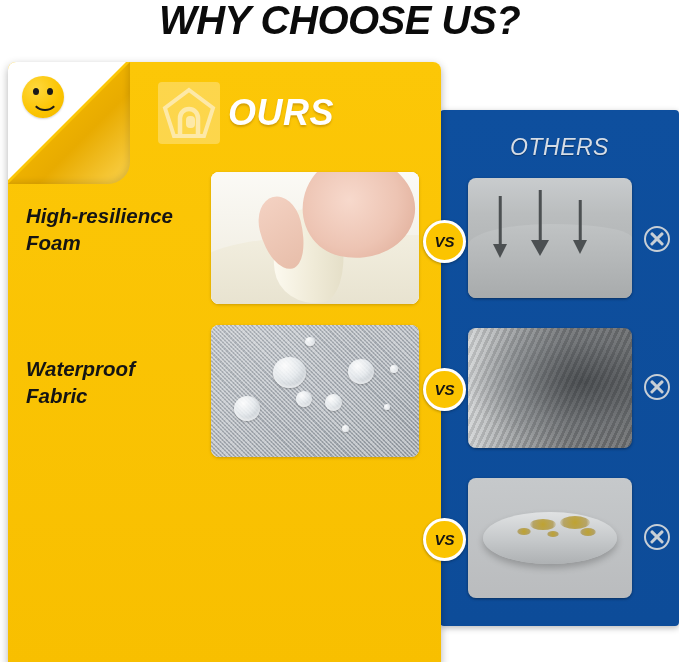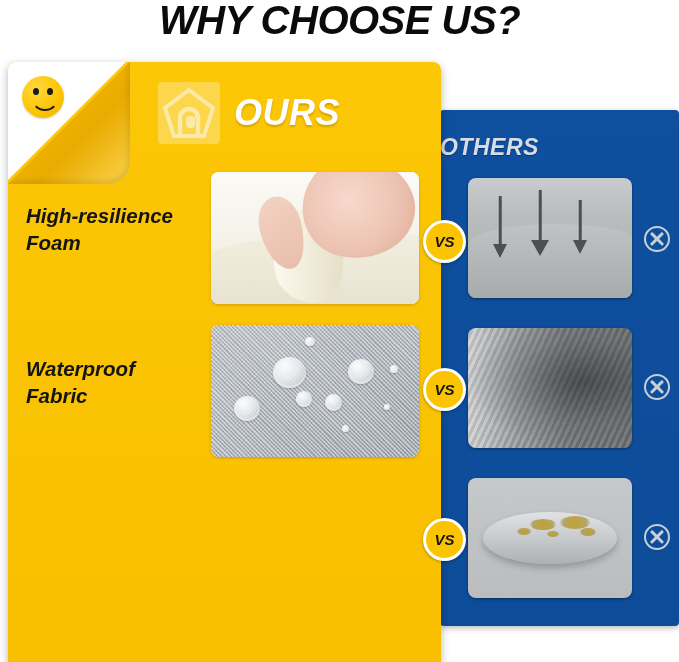--- a/index.html
+++ b/index.html
@@ -40,23 +40,23 @@
     background: #10509f;
     background: linear-gradient(180deg,#0e4f9e 0%, #0d4c99 100%);
     border-radius: 4px;
     box-shadow: 0 2px 6px rgba(0,0,0,.28);
   }
   .others-title {
     position: absolute;
     top: 24px;
     left: 0;
     width: 100%;
-    text-align: left;
+    text-align: center;
     font-size: 23px;
-    font-weight: bold;
+    font-weight: normal;
     font-style: italic;
     color: #d6dde6;
     letter-spacing: .5px;
     text-shadow: 0 1px 1px rgba(0,0,0,.35);
   }
 
   .ours-panel {
     position: absolute;
     left: 8px;
     top: 62px;
@@ -113,21 +113,21 @@
     border-right-color: transparent;
     border-radius: 0 0 24px 24px;
   }
 
   
   .brand-row {
     position: absolute;
     left: 150px; top: 20px;
     display: flex;
     align-items: center;
-    gap: 14px;
+    gap: 8px;
   }
   .brand-logo {
     width: 62px; height: 62px;
     background: rgba(255,255,255,.28);
     border-radius: 4px;
     position: relative;
   }
   .ours-title {
     font-size: 36px;
     font-weight: bold;

